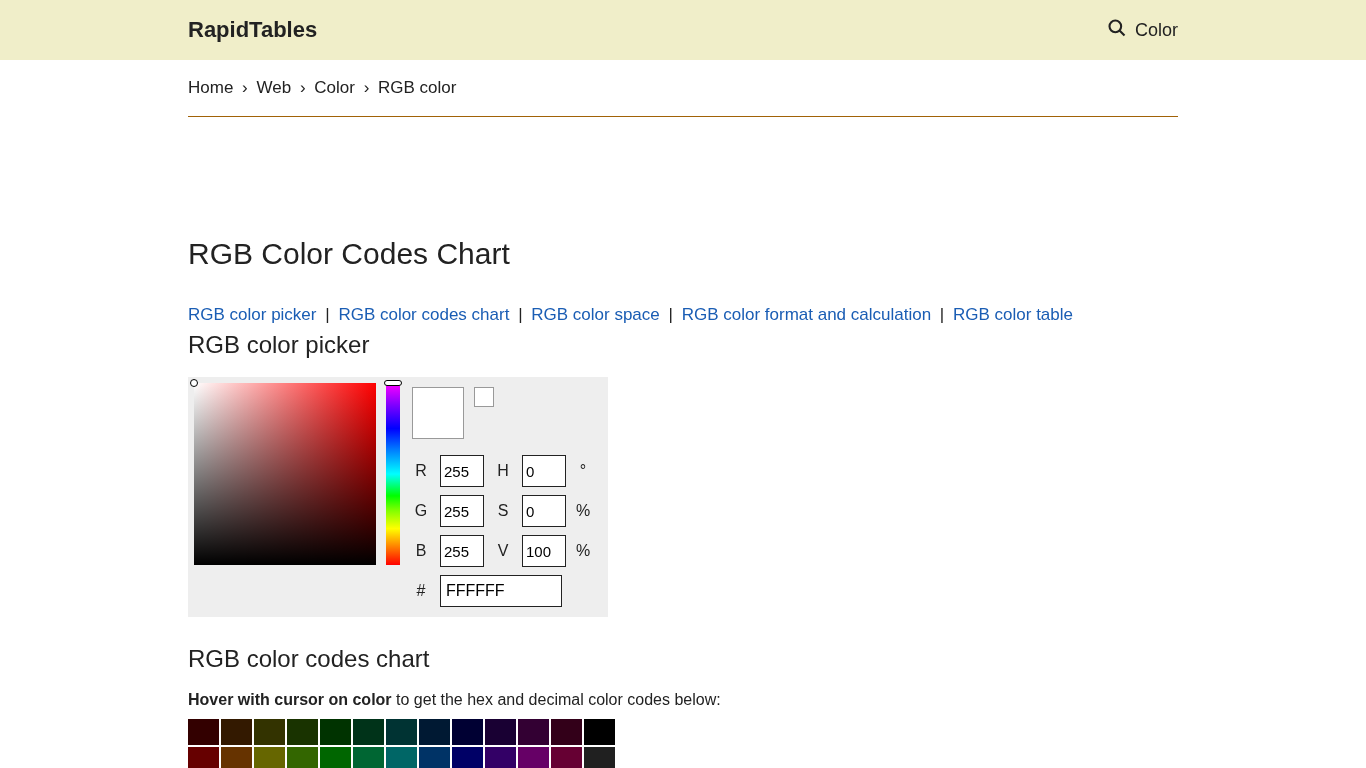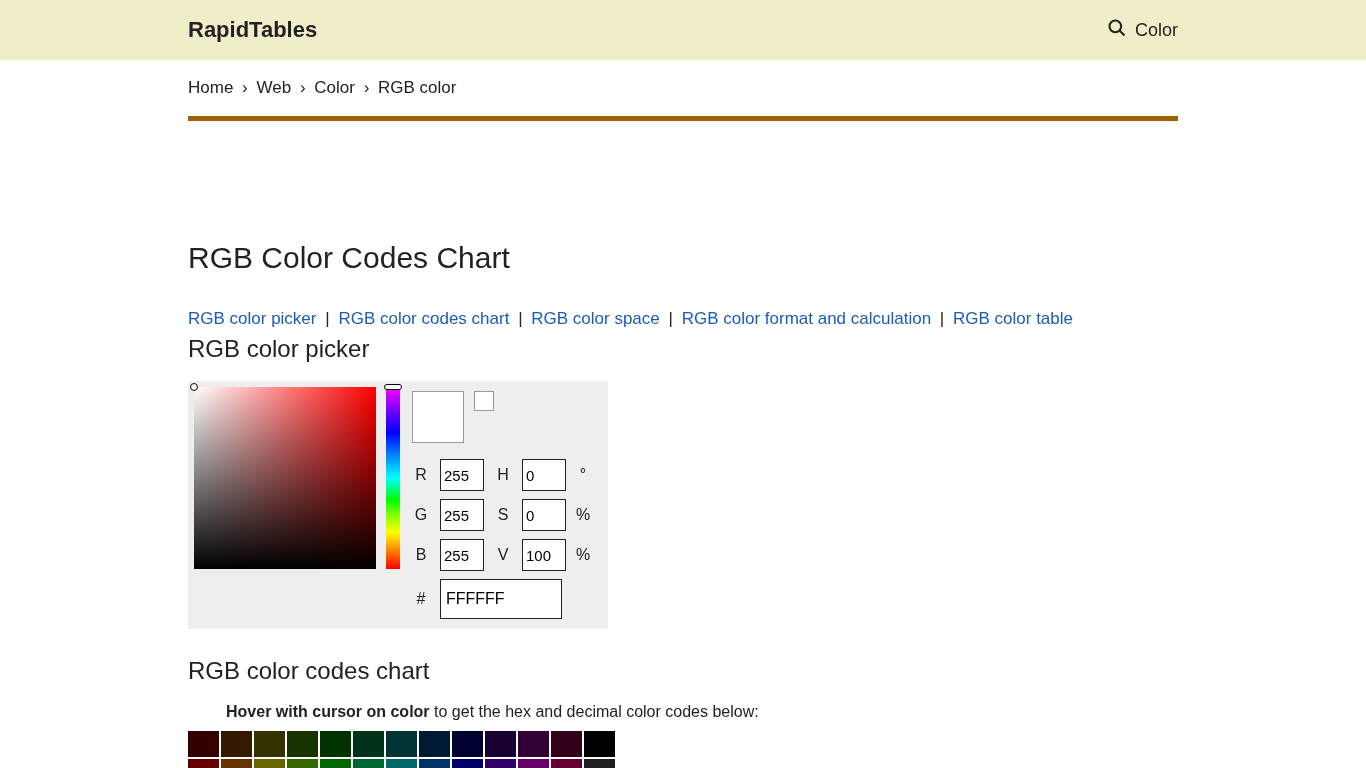--- a/index.html
+++ b/index.html
@@ -2,21 +2,21 @@
 <html><head>
 <meta charset="utf-8">
 <style>
 * { box-sizing: border-box; margin: 0; padding: 0; }
 body { font-family: Arial, Helvetica, sans-serif; background: #fff; color: #222; width: 1366px; }
 .topbar { background: #f0eec9; height: 60px; display: flex; align-items: center; padding: 0 188px; justify-content: space-between; }
 .logo { font-weight: bold; font-size: 22px; color: #222; }
 .search { display: flex; align-items: center; gap: 8px; font-size: 18px; color: #222; cursor: pointer; }
 .search svg { width: 20px; height: 20px; }
 .container { width: 990px; margin: 0 auto; padding-top: 18px; }
-.breadcrumb { font-size: 17px; color: #222; padding-bottom: 18px; border-bottom: 5px solid #a16207; }
+.breadcrumb { font-size: 17px; color: #222; padding-bottom: 18px; border-bottom: 1px solid #a16207; }
 .breadcrumb span.link { color: #222; cursor: pointer; }
 .breadcrumb span.sep { margin: 0 4px; }
 .adspace { height: 120px; }
 h1 { font-size: 30px; font-weight: normal; color: #222; margin-bottom: 28px; }
 .anchor-links { font-size: 17px; color: #1a5db4; line-height: 1.9; }
 .anchor-links a { color: #1a5db4; text-decoration: none; cursor: pointer; }
 .anchor-links span.pipe { color: #222; margin: 0 4px; }
 h2 { font-size: 24px; font-weight: normal; color: #222; margin-bottom: 18px; }
 
 .picker-panel { background: #eee; width: 420px; padding: 6px; display: flex; gap: 8px; margin-bottom: 28px; }
@@ -27,23 +27,23 @@
 .hue-cursor { position: absolute; top: -3px; left: 0; width: 18px; height: 6px; border: 1px solid #000; border-radius: 3px; background: #fff; }
 
 .controls { flex: 1; padding: 4px 2px; font-size: 16px; }
 .swatch-row { display: flex; gap: 10px; margin-bottom: 16px; }
 .swatch-big { width: 52px; height: 52px; border: 1px solid #999; background: #fff; }
 .swatch-small { width: 20px; height: 20px; border: 1px solid #999; background: #fff; }
 .value-grid { display: grid; grid-template-columns: 18px 44px 18px 44px 14px; gap: 8px 10px; align-items: center; font-family: Arial; }
 .value-grid input { width: 44px; height: 32px; border: 1px solid #222; text-align: left; padding: 13px 3px; font-size: 15px; font-family: Arial; }
 .value-grid .lab { text-align: center; }
 .hex-row { margin-top: 8px; display: flex; align-items: center; gap: 10px; }
-.hex-row input { width: 122px; height: 40px; border: 1px solid #222; padding: 6px 5px; font-size: 16px; font-family: Arial; }
+.hex-row input { width: 122px; height: 32px; border: 1px solid #222; padding: 6px 5px; font-size: 16px; font-family: Arial; }
 
-.hover-text { font-size: 16px; margin-bottom: 10px; margin-left: 38px; }
+.hover-text { font-size: 16px; margin-bottom: 10px; }
 .hover-text b { font-weight: bold; }
 .color-grid { display: flex; flex-direction: column; gap: 2px; }
 .color-row { display: flex; gap: 2px; }
 .color-cell { width: 31px; height: 26px; cursor: pointer; }
 </style>
 </head>
 <body>
 
 <div class="topbar">
   <div class="logo">RapidTables</div>

